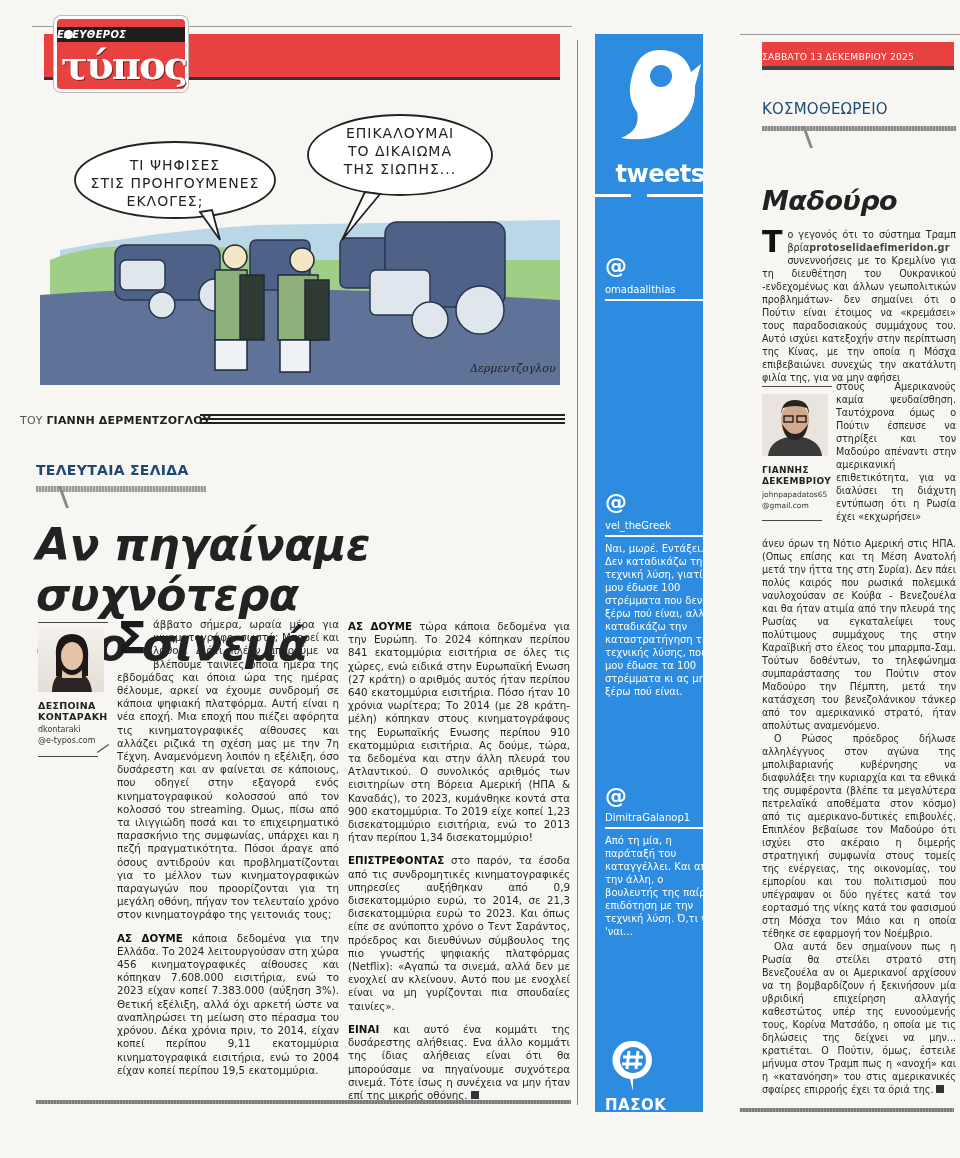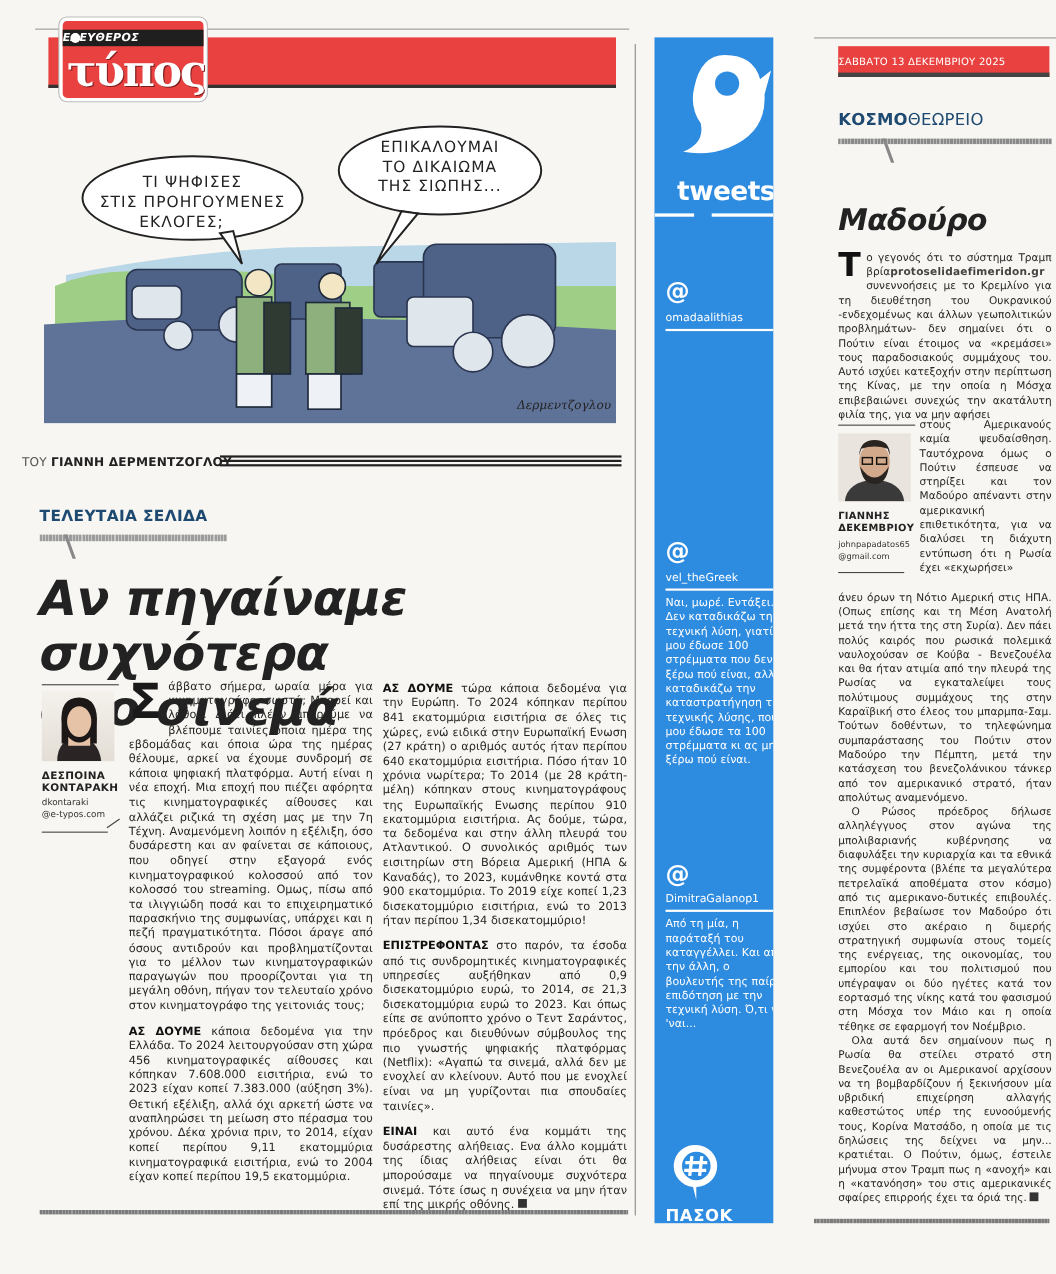--- a/index.html
+++ b/index.html
@@ -43,21 +43,21 @@
   .tw-rule{position:absolute;height:3px;background:#fff}
   .tw-at{position:absolute;left:10px;font-size:22px;font-weight:bold;line-height:24px}
   .tw-handle{position:absolute;left:10px;font-size:10px;line-height:12px}
   .tw-text{position:absolute;left:10px;width:115px;font-size:10px;line-height:13px;color:#fff}
   .hash-pin{position:absolute;left:17px;top:1005px;width:42px;height:54px}
   .hash-tag{position:absolute;left:10px;top:1062px;font-size:15px;font-weight:bold;letter-spacing:.5px}
   
   .rt-rule{position:absolute;left:740px;top:34px;width:220px;height:1px;background:#999}
   .datebar{position:absolute;left:762px;top:42px;width:192px;height:28px;background:#e8413f;border-bottom:4px solid #444;color:#fff;font-size:9.2px;text-align:left;line-height:30px;letter-spacing:.2px}
   .kosmo{position:absolute;left:762px;top:100px;font-size:15px;letter-spacing:.2px;color:#1e4a72}
-  .kosmo b{font-weight:700}
+  .kosmo b{font-weight:400}
   .kosmo span{font-weight:normal}
   .kosmo-rule{position:absolute;left:762px;top:126px;width:194px;height:5px;background:repeating-linear-gradient(90deg,#8a8a8a 0 2px,#b6b6b6 2px 3px)}
   .kosmo-tick{position:absolute;left:806px;top:126px;width:3px;height:22px;background:#888;transform:skewX(20deg)}
   .rt-head{position:absolute;left:762px;top:150px;width:200px;font-style:italic;font-size:27px;line-height:34px;color:#222;letter-spacing:-.5px}
   .rcol{position:absolute;font-size:9.6px;line-height:13px;text-align:justify;color:#262626}
   .rdrop{float:left;font-weight:bold;font-size:30px;line-height:27px;margin:0 5px 0 0;color:#111}
   .site{font-weight:bold;color:#444;letter-spacing:.2px}
   .rphoto{position:absolute;left:762px;top:394px;width:66px;height:62px;background:#e9e4de;overflow:hidden}
 </style>
 </head>

